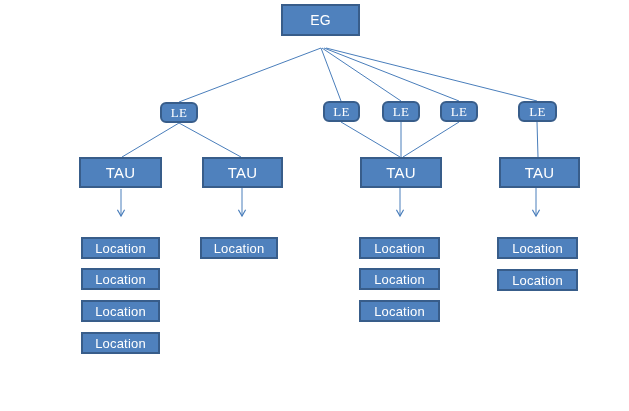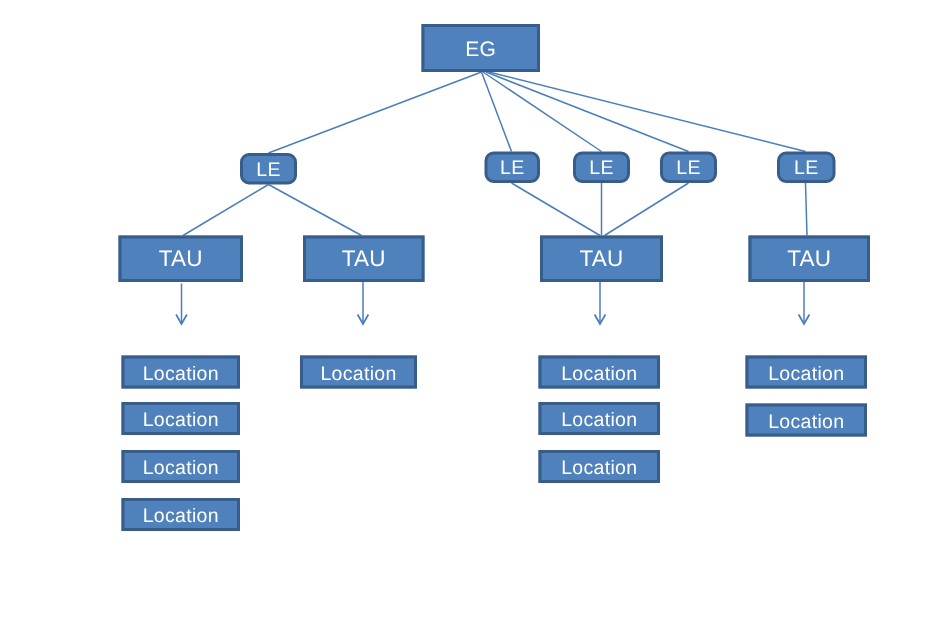--- a/index.html
+++ b/index.html
@@ -37,20 +37,21 @@
       align-items: center;
       justify-content: center;
       border-style: solid;
       border-width: 2px;
       line-height: 1;
       letter-spacing: 0.2px;
       user-select: none;
     }
     .node.rounded {
       border-radius: 6px;
+      font-family: Liberation Serif, serif;
     }
   </style>
 </head>
 <body>
 
 <div class="canvas" style="background: rgb(255, 255, 255);">
   <svg id="connector-layer" width="629" height="411" viewBox="0 0 629 411" xmlns="http://www.w3.org/2000/svg">
     <defs>
       <marker id="open-arrowhead" markerWidth="9" markerHeight="9" viewBox="0 0 10 10" refX="8" refY="5" orient="auto" markerUnits="userSpaceOnUse">
         <path id="arrowhead-path" d="M1,1 L8,5 L1,9" fill="none" stroke-width="1.3" stroke="#4a7ebb"></path>
@@ -70,21 +71,21 @@
         <line x1="537" y1="122" x2="538" y2="157" stroke="#4a7ebb" stroke-width="1"></line>
       </g>
     <g id="arrow-group">
         <line x1="121" y1="189" x2="121" y2="216" stroke="#4a7ebb" stroke-width="1" marker-end="url(#open-arrowhead)"></line>
         <line x1="242" y1="188" x2="242" y2="216" stroke="#4a7ebb" stroke-width="1" marker-end="url(#open-arrowhead)"></line>
         <line x1="400" y1="188" x2="400" y2="216" stroke="#4a7ebb" stroke-width="1" marker-end="url(#open-arrowhead)"></line>
         <line x1="536" y1="188" x2="536" y2="216" stroke="#4a7ebb" stroke-width="1" marker-end="url(#open-arrowhead)"></line>
       </g>
   </svg>
   <div id="nodes-layer">
-      <div class="node" style="left: 281px; top: 16px; width: 79px; height: 32px; font-size: 14px; background: rgb(79, 129, 189); border-color: rgb(56, 93, 138); color: rgb(255, 255, 255);">EG</div>
+      <div class="node" style="left: 281px; top: 4px; width: 79px; height: 32px; font-size: 14px; background: rgb(79, 129, 189); border-color: rgb(56, 93, 138); color: rgb(255, 255, 255);">EG</div>
       <div class="node rounded" style="left: 160px; top: 102px; width: 38px; height: 21px; font-size: 13px; background: rgb(79, 129, 189); border-color: rgb(56, 93, 138); color: rgb(255, 255, 255);">LE</div>
       <div class="node rounded" style="left: 323px; top: 101px; width: 37px; height: 21px; font-size: 13px; background: rgb(79, 129, 189); border-color: rgb(56, 93, 138); color: rgb(255, 255, 255);">LE</div>
       <div class="node rounded" style="left: 382px; top: 101px; width: 38px; height: 21px; font-size: 13px; background: rgb(79, 129, 189); border-color: rgb(56, 93, 138); color: rgb(255, 255, 255);">LE</div>
       <div class="node rounded" style="left: 440px; top: 101px; width: 38px; height: 21px; font-size: 13px; background: rgb(79, 129, 189); border-color: rgb(56, 93, 138); color: rgb(255, 255, 255);">LE</div>
       <div class="node rounded" style="left: 518px; top: 101px; width: 39px; height: 21px; font-size: 13px; background: rgb(79, 129, 189); border-color: rgb(56, 93, 138); color: rgb(255, 255, 255);">LE</div>
       <div class="node" style="left: 79px; top: 157px; width: 83px; height: 31px; font-size: 15px; background: rgb(79, 129, 189); border-color: rgb(56, 93, 138); color: rgb(255, 255, 255);">TAU</div>
       <div class="node" style="left: 202px; top: 157px; width: 81px; height: 31px; font-size: 15px; background: rgb(79, 129, 189); border-color: rgb(56, 93, 138); color: rgb(255, 255, 255);">TAU</div>
       <div class="node" style="left: 360px; top: 157px; width: 82px; height: 31px; font-size: 15px; background: rgb(79, 129, 189); border-color: rgb(56, 93, 138); color: rgb(255, 255, 255);">TAU</div>
       <div class="node" style="left: 499px; top: 157px; width: 81px; height: 31px; font-size: 15px; background: rgb(79, 129, 189); border-color: rgb(56, 93, 138); color: rgb(255, 255, 255);">TAU</div>
       <div class="node" style="left: 81px; top: 237px; width: 79px; height: 22px; font-size: 13px; background: rgb(79, 129, 189); border-color: rgb(56, 93, 138); color: rgb(255, 255, 255);">Location</div>

